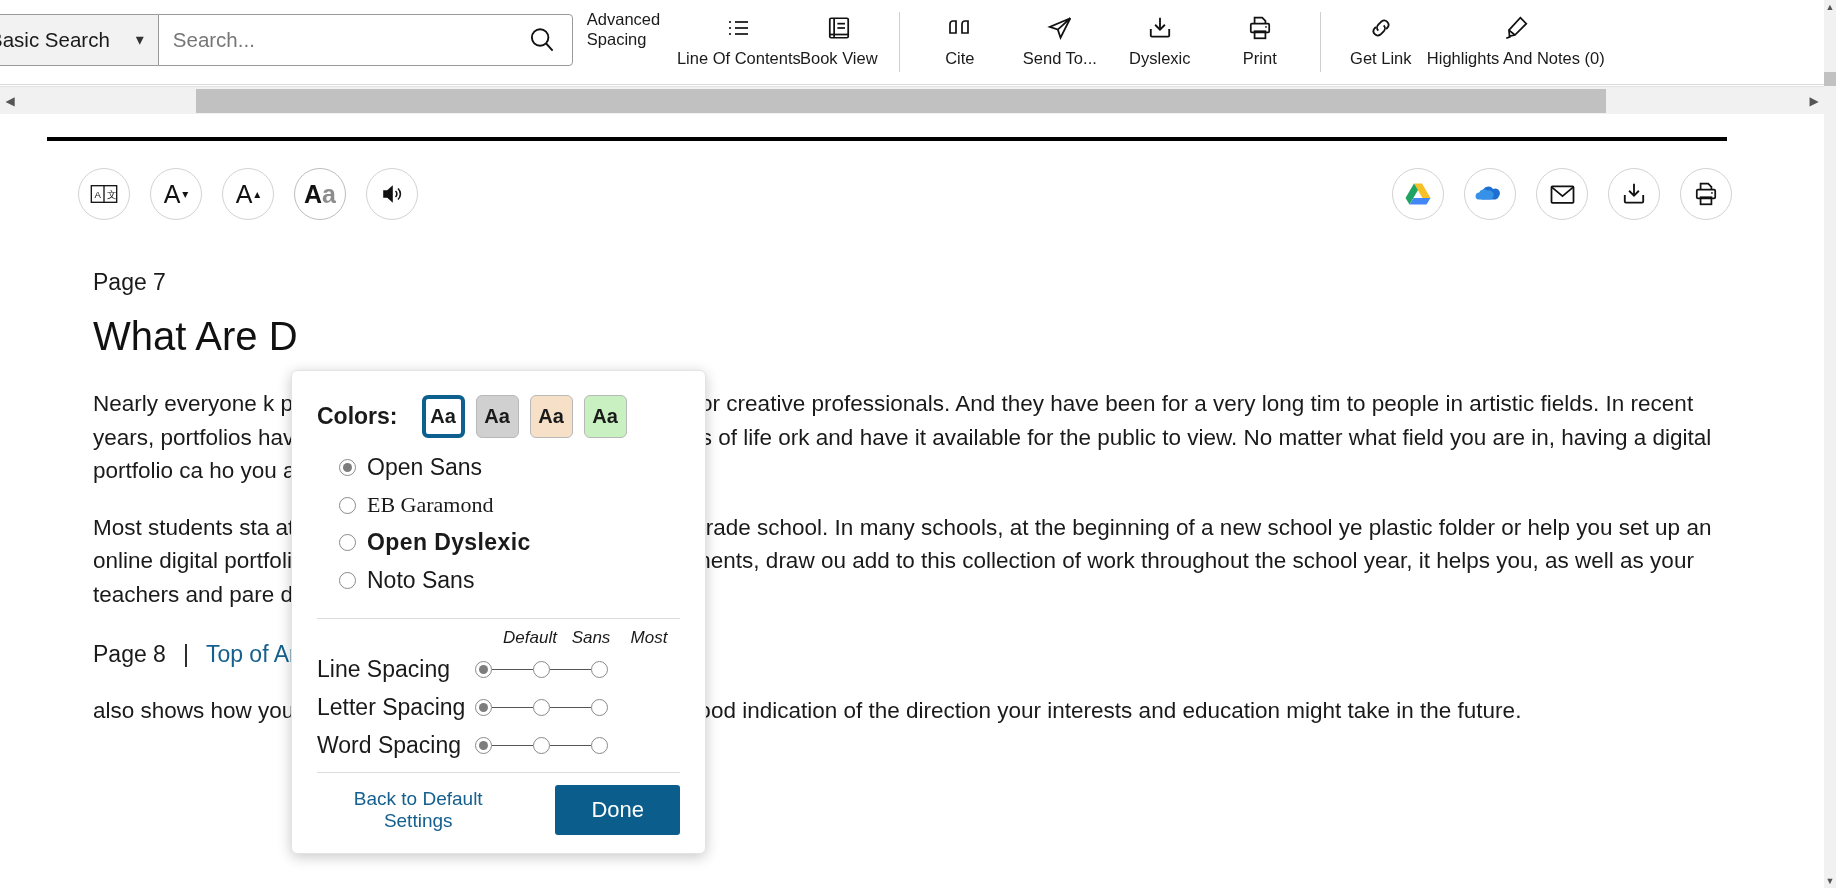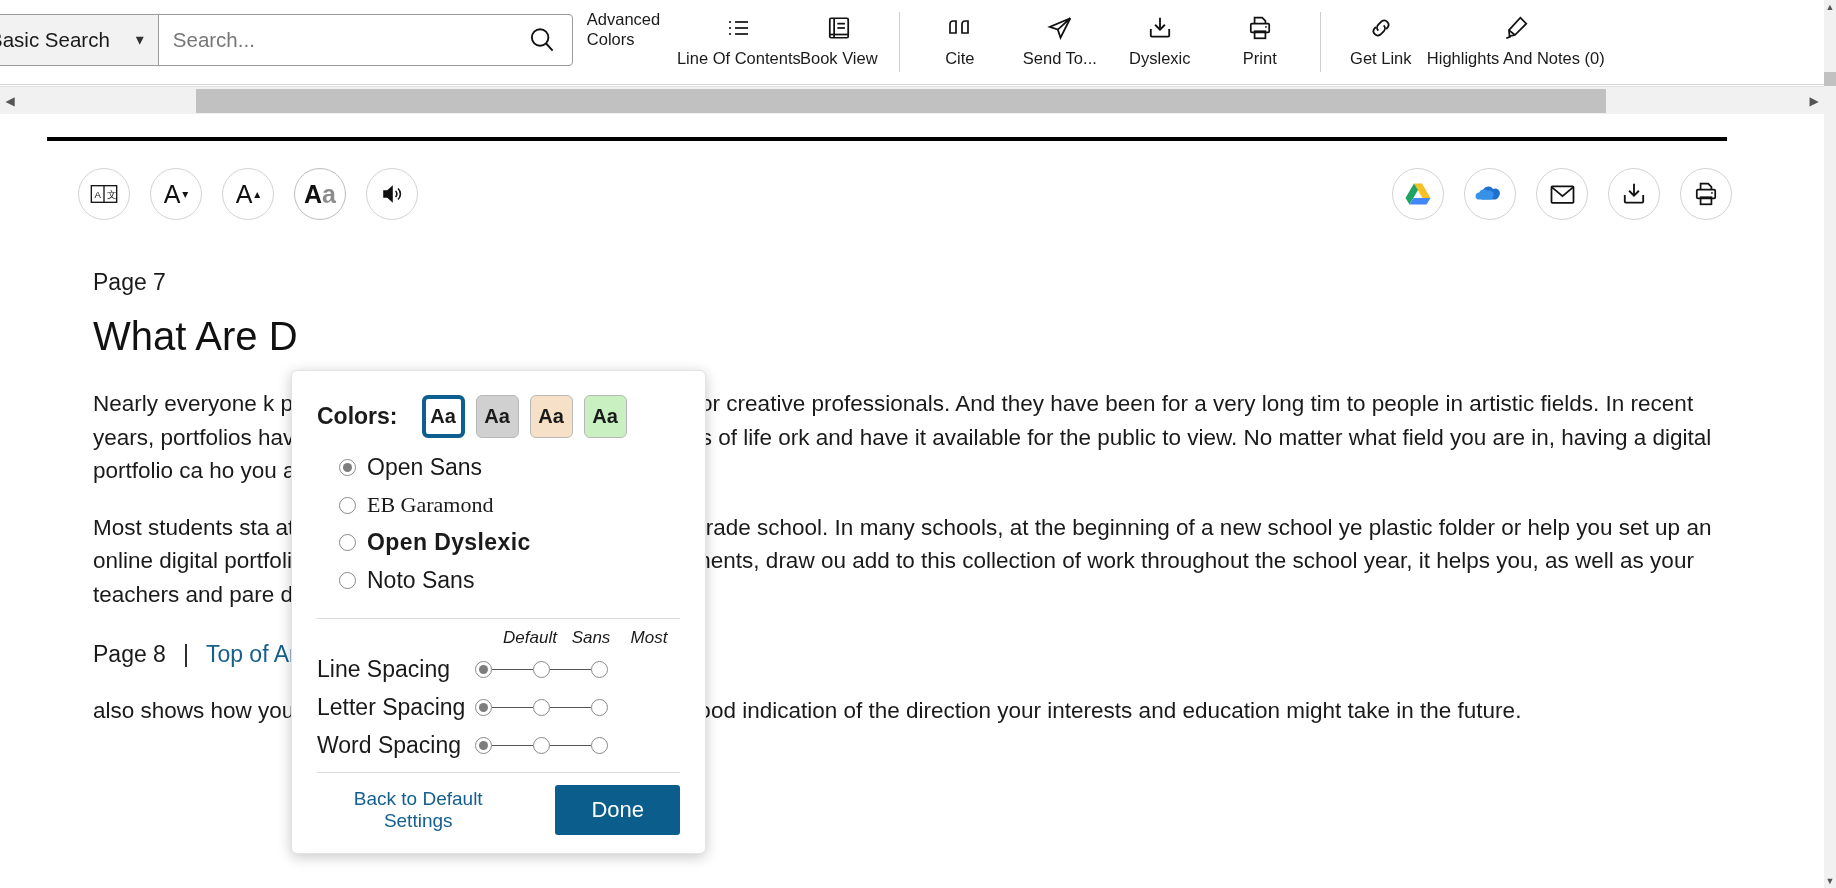--- a/index.html
+++ b/index.html
@@ -277,21 +277,21 @@
       <input class="search-input" type="text" placeholder="Search..." style="">
       <button class="search-btn">
         <svg width="30" height="30" viewBox="0 0 24 24" fill="none" stroke="#111" stroke-width="1.5">
           <circle cx="10.5" cy="10" r="6.6"></circle>
             <line x1="15.3" y1="14.8" x2="20.5" y2="20.5"></line>
         </svg>
       </button>
     </div>
   </div>
 
-  <div class="adv-search">Advanced Colors</div>
+  <div class="adv-search">Advanced Spacing</div>
 
   <div class="tools">
 
     <div class="tool">
       <span class="glyph">
         <svg width="26" height="24" viewBox="0 0 24 24" stroke="#111" stroke-width="1.7" fill="none">
           <circle cx="3" cy="6" r="1.1" fill="#111" stroke="none"></circle>
             <line x1="8" y1="6" x2="21" y2="6"></line>
           <circle cx="3" cy="12" r="1.1" fill="#111" stroke="none"></circle>
             <line x1="8" y1="12" x2="21" y2="12"></line>

